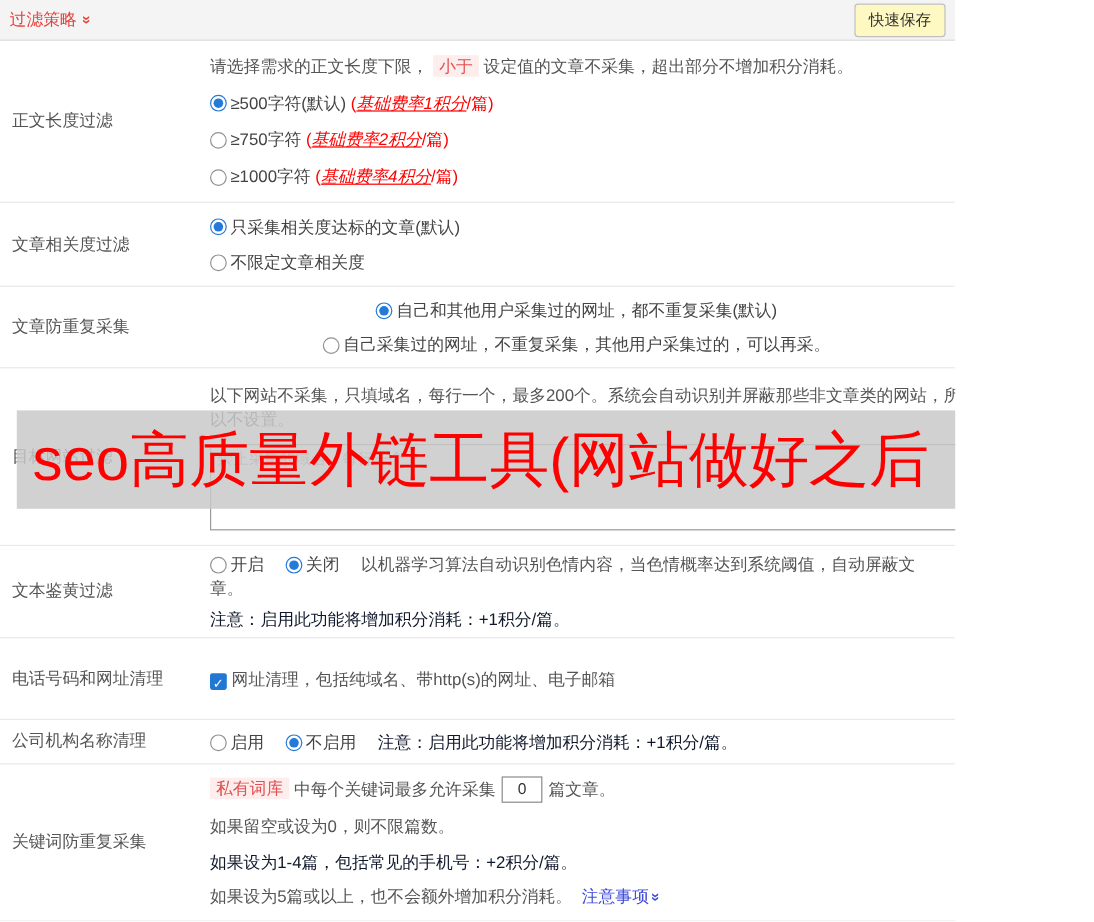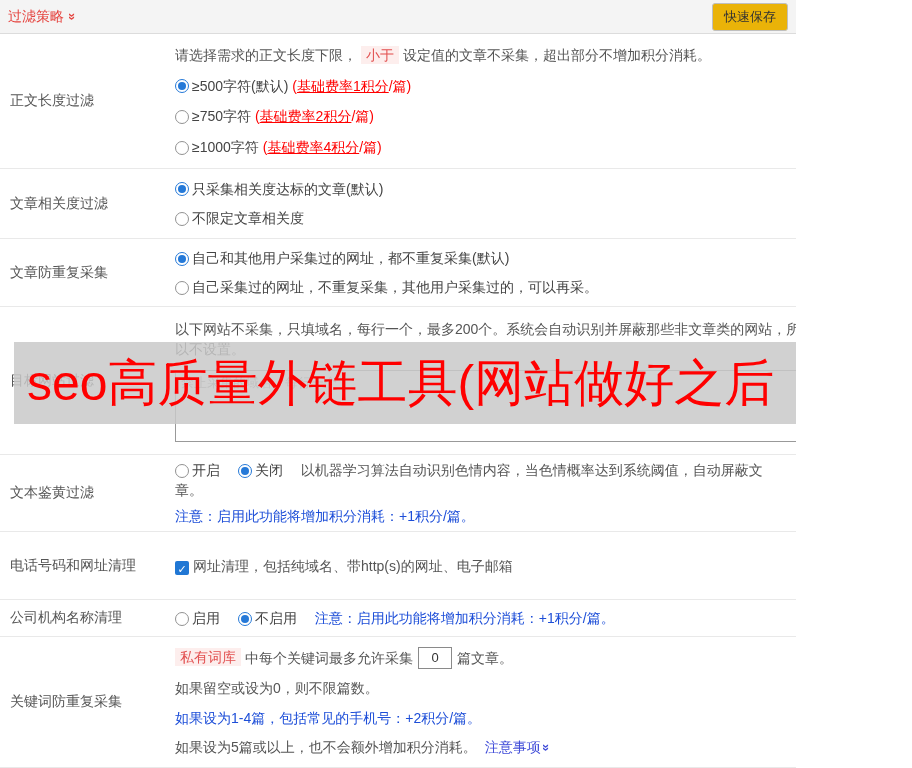--- a/index.html
+++ b/index.html
@@ -7,36 +7,36 @@
   .page{position:relative;width:796px;height:768px;overflow:hidden;background:#fff;}
 
   
   .topbar{height:34px;background:#f4f4f4;border-bottom:1px solid #dcdcdc;
           display:flex;align-items:center;padding:0 8px;box-sizing:border-box;}
   .topbar-title{color:#e5433e;font-size:14px;display:flex;align-items:center;}
   .chev{display:inline-block;transform:rotate(90deg);font-weight:bold;font-size:13px;
         line-height:1;margin-left:5px;}
   .chev.red{color:#e5433e;}
   .chev.blue{color:#3f4bd8;margin-left:2px;}
-  .save-btn{margin-left:auto;background:#eab308;border:1px solid #bfbfbf;border-radius:3px;
+  .save-btn{margin-left:auto;background:#fef9c3;border:1px solid #bfbfbf;border-radius:3px;
             padding:4px 11px;font-size:13px;color:#333;cursor:pointer;
             font-family:"Liberation Sans",sans-serif;}
 
   
   .row{display:flex;border-bottom:1px solid #e9e9e9;box-sizing:border-box;}
   .row:last-child{border-bottom:none;}
   .row-label{flex:0 0 175px;width:175px;display:flex;align-items:center;
              padding-left:10px;box-sizing:border-box;color:#555;}
   .row-content{flex:1;display:flex;flex-direction:column;justify-content:space-evenly;
                padding-right:10px;box-sizing:border-box;}
-  .r1{height:135px;} .r2{height:70px;} .r3{height:68px;} .r4{height:148px;}
+  .r1{height:135px;} .r2{height:70px;} .r3{height:68px;text-align:center;} .r4{height:148px;}
   .r5{height:77px;} .r6{height:68px;} .r7{height:37px;justify-content:space-between;} .r8{height:131px;}
 
   .line{line-height:20px;color:#555;}
-  .red{color:#1d4ed8;}
+  .red{color:#0f172a;}
   .opt{display:block;color:#444;cursor:pointer;line-height:20px;}
   .opt.inline{display:inline;margin-right:14px;}
 
   
   .radio{width:14px;height:14px;border:1px solid #929292;border-radius:50%;
          display:inline-block;vertical-align:-2.5px;margin-right:3px;background:#fff;
          box-sizing:border-box;position:relative;}
   .radio.checked{border-color:#2579d8;}
   .radio.checked::after{content:"";position:absolute;left:2px;top:2px;width:8px;height:8px;
          border-radius:50%;background:#2579d8;}
@@ -44,21 +44,21 @@
   
   .checkbox{width:14px;height:14px;background:#2077d4;border-radius:2px;display:inline-block;
             vertical-align:-2.5px;margin-right:4px;text-align:center;line-height:14px;}
   .checkbox::after{content:"\2713";color:#fff;font-size:11px;font-weight:bold;}
 
   
   .hl-tag{background:#fdeeed;color:#e25050;padding:1px 5px;margin:0 4px;}
 
   
   .fee{color:#ff0000;}
-  .fee-u{text-decoration:underline;}
+  .fee-u{text-decoration:underline;font-style:italic;}
 
   
   .phone-input{width:118px;height:20px;border:1px solid #a9a9a9;font-size:13px;color:#333;
                padding:1px 5px;margin-left:5px;font-family:"Liberation Sans",sans-serif;}
   .phone-input::placeholder{color:#999;}
   .num-input{width:28px;height:18px;border:1px solid #8a8a8a;text-align:center;font-size:13px;
              color:#333;margin:0 5px;font-family:"Liberation Sans",sans-serif;}
   .domain-textarea{width:716px;height:72px;border:1px solid #999;resize:both;
                    font-size:13px;color:#000000;padding:3px 5px;box-sizing:border-box;
                    font-family:"Liberation Sans",sans-serif;}

